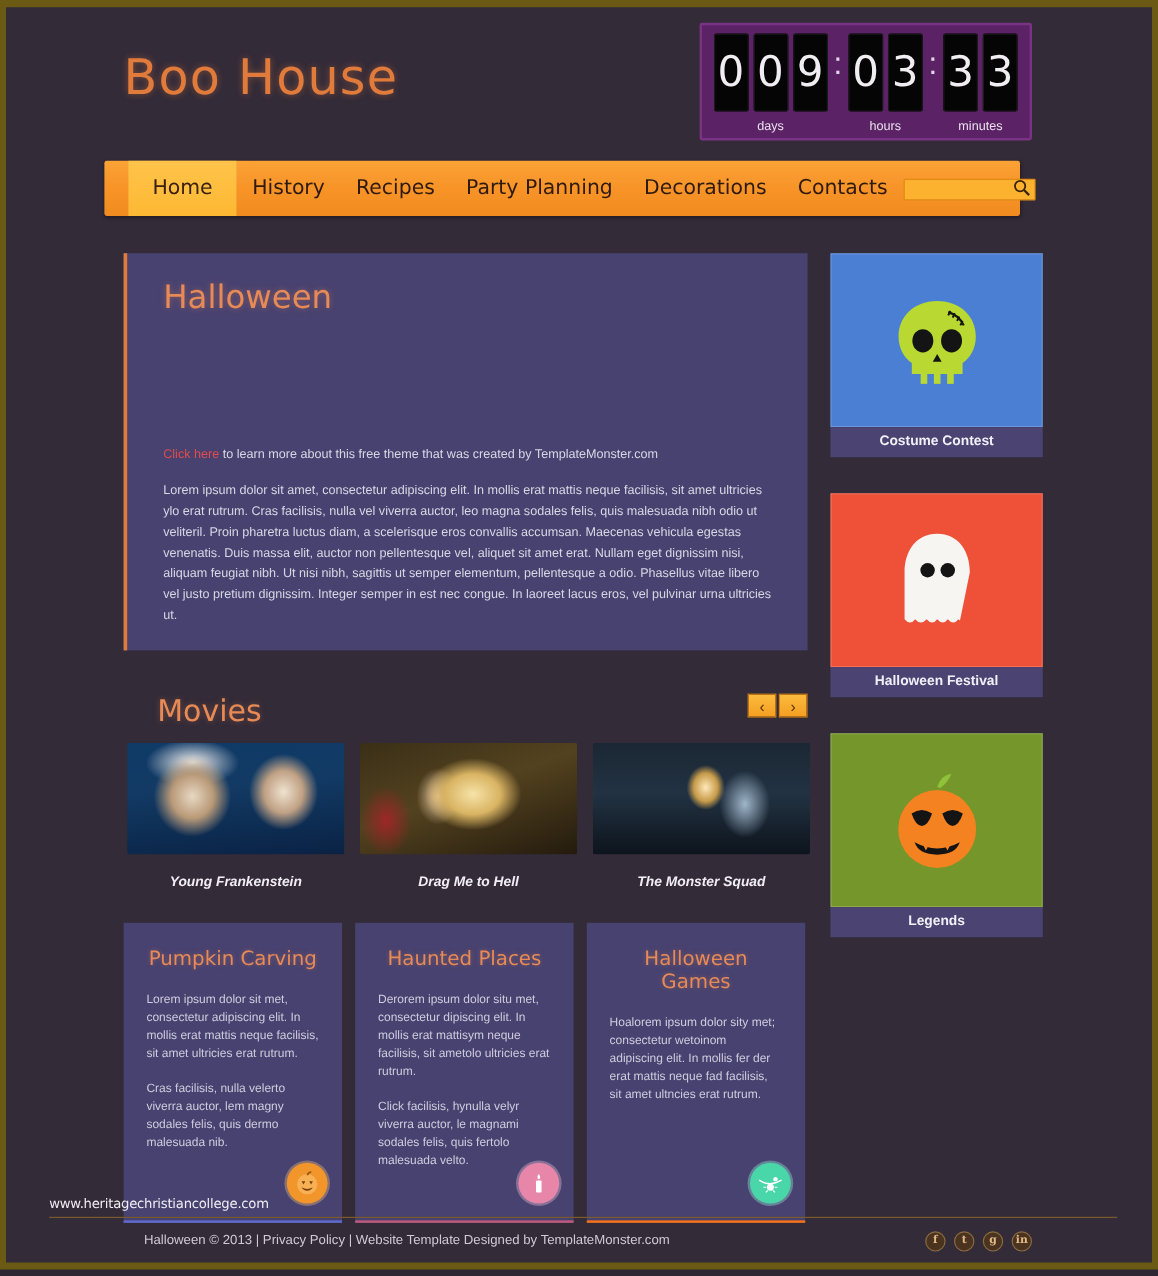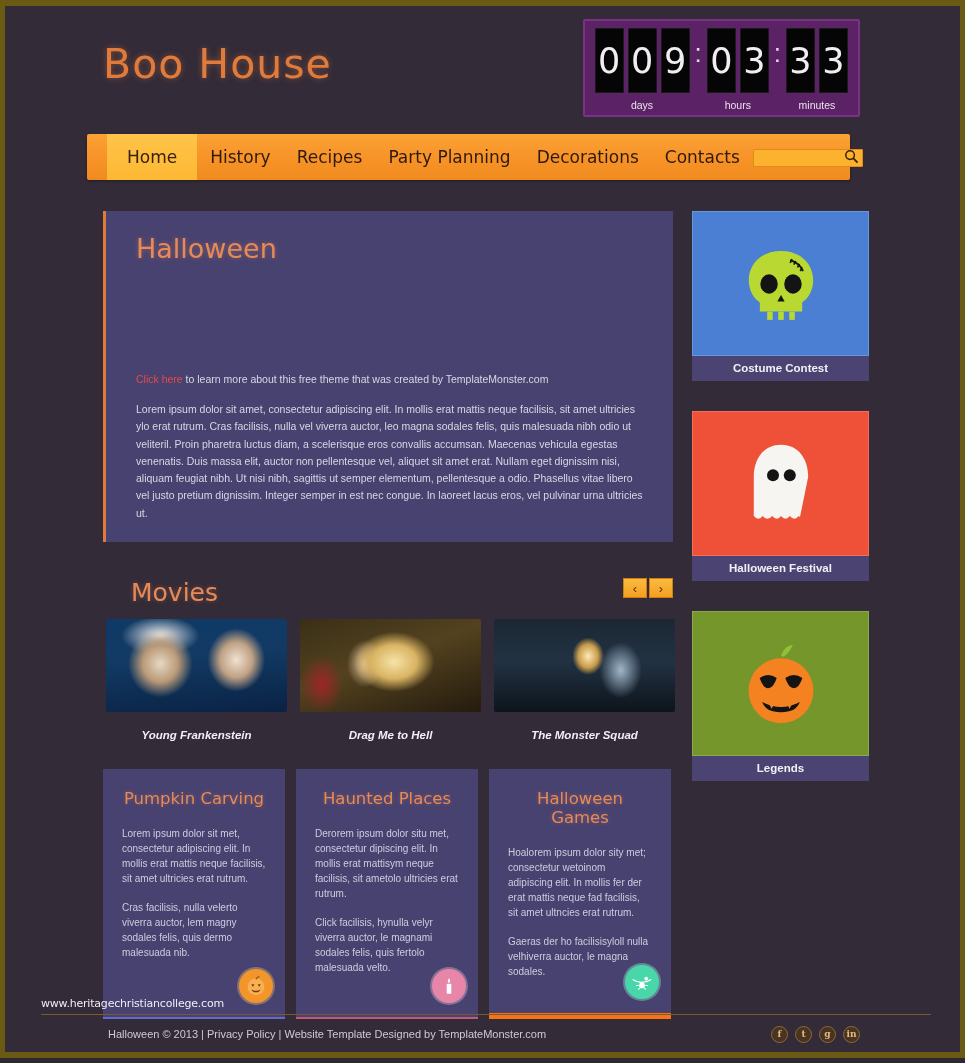--- a/index.html
+++ b/index.html
@@ -156,21 +156,21 @@
   }
 
   
   .cards { display: flex; gap: 11px; margin-top: 28px; }
   .card {
     width: 182px; min-height: 250px; background: #484270;
     padding: 20px 19px 16px 19px; position: relative;
   }
   .card.c1 { border-bottom: 2px solid #5f6bd0; }
   .card.c2 { border-bottom: 2px solid #c15a7a; }
-  .card.c3 { border-bottom: 6px solid #f97316; }
+  .card.c3 { border-bottom: 2px solid #f97316; }
   .card h3 {
     color: #e88a56; font-size: 16.5px; font-weight: 400;
     font-family: "DejaVu Sans", sans-serif;
     text-align: center; margin-bottom: 18px;
     text-shadow: 0 0 4px rgba(232,138,86,.35);
   }
   .card p { color: #cfcbdd; font-size: 10px; line-height: 1.5; margin-bottom: 14px; }
   .badge {
     position: absolute; right: 12px; bottom: 14px;
     width: 34px; height: 34px; border-radius: 50%;
@@ -200,21 +200,21 @@
   .watermark {
     position: absolute; left: 36px; bottom: 42px;
     color: #f0edf3; font-size: 11px;
     font-family: "DejaVu Sans", sans-serif; letter-spacing: -.2px;
   }
   .wm-rule {
     position: absolute; left: 36px; bottom: 37px;
     width: 890px; height: 1px; background: #7a5a2c;
   }
   .footer {
-    position: absolute; left: 0; right: 0; bottom: 0;
+    position: absolute; left: 12px; right: 0; bottom: 0;
     height: 36px; display: flex; align-items: center;
   }
   .foot-text {
     margin-left: 103px; color: #cfc9d6; font-size: 11px;
   }
   .socials { margin-left: auto; margin-right: 100px; display: flex; gap: 7px; }
   .soc {
     width: 17px; height: 17px; border-radius: 50%;
     background: #4a3420; border: 1px solid #8a6a3f;
     display: flex; align-items: center; justify-content: center;
@@ -335,21 +335,20 @@
               <svg viewBox="0 0 26 26" width="20" height="20">
                 <rect x="10" y="10" width="6" height="13" rx="1" fill="#ffffff"></rect>
                 <path d="M13 3 q3 4 0 6 q-3 -2 0 -6 z" fill="#ffffff"></path>
               </svg>
             </div>
           </div>
 
           <div class="card c3">
             <h3>Halloween Games</h3>
             <p>Hoalorem ipsum dolor sity met; consectetur wetoinom adipiscing elit. In mollis fer der erat mattis neque fad facilisis, sit amet ultncies erat rutrum.</p>
-            <p>Gaeras der ho facilisisyloll nulla velhiverra auctor, le magna sodales.</p>
             <div class="badge b3">
               <svg viewBox="0 0 26 26" width="22" height="22">
                 <path d="M2 10 q10 7 22 0" stroke="#ffffff" stroke-width="1.5" fill="none"></path>
                 <circle cx="18" cy="9" r="2.2" fill="#ffffff"></circle>
                 <circle cx="13" cy="17" r="3.4" fill="#ffffff"></circle>
                 <path d="M9 17 h-3 M17 17 h3 M10.5 20 l-2 2 M15.5 20 l2 2" stroke="#ffffff" stroke-width="1.2"></path>
               </svg>
             </div>
           </div>
 

